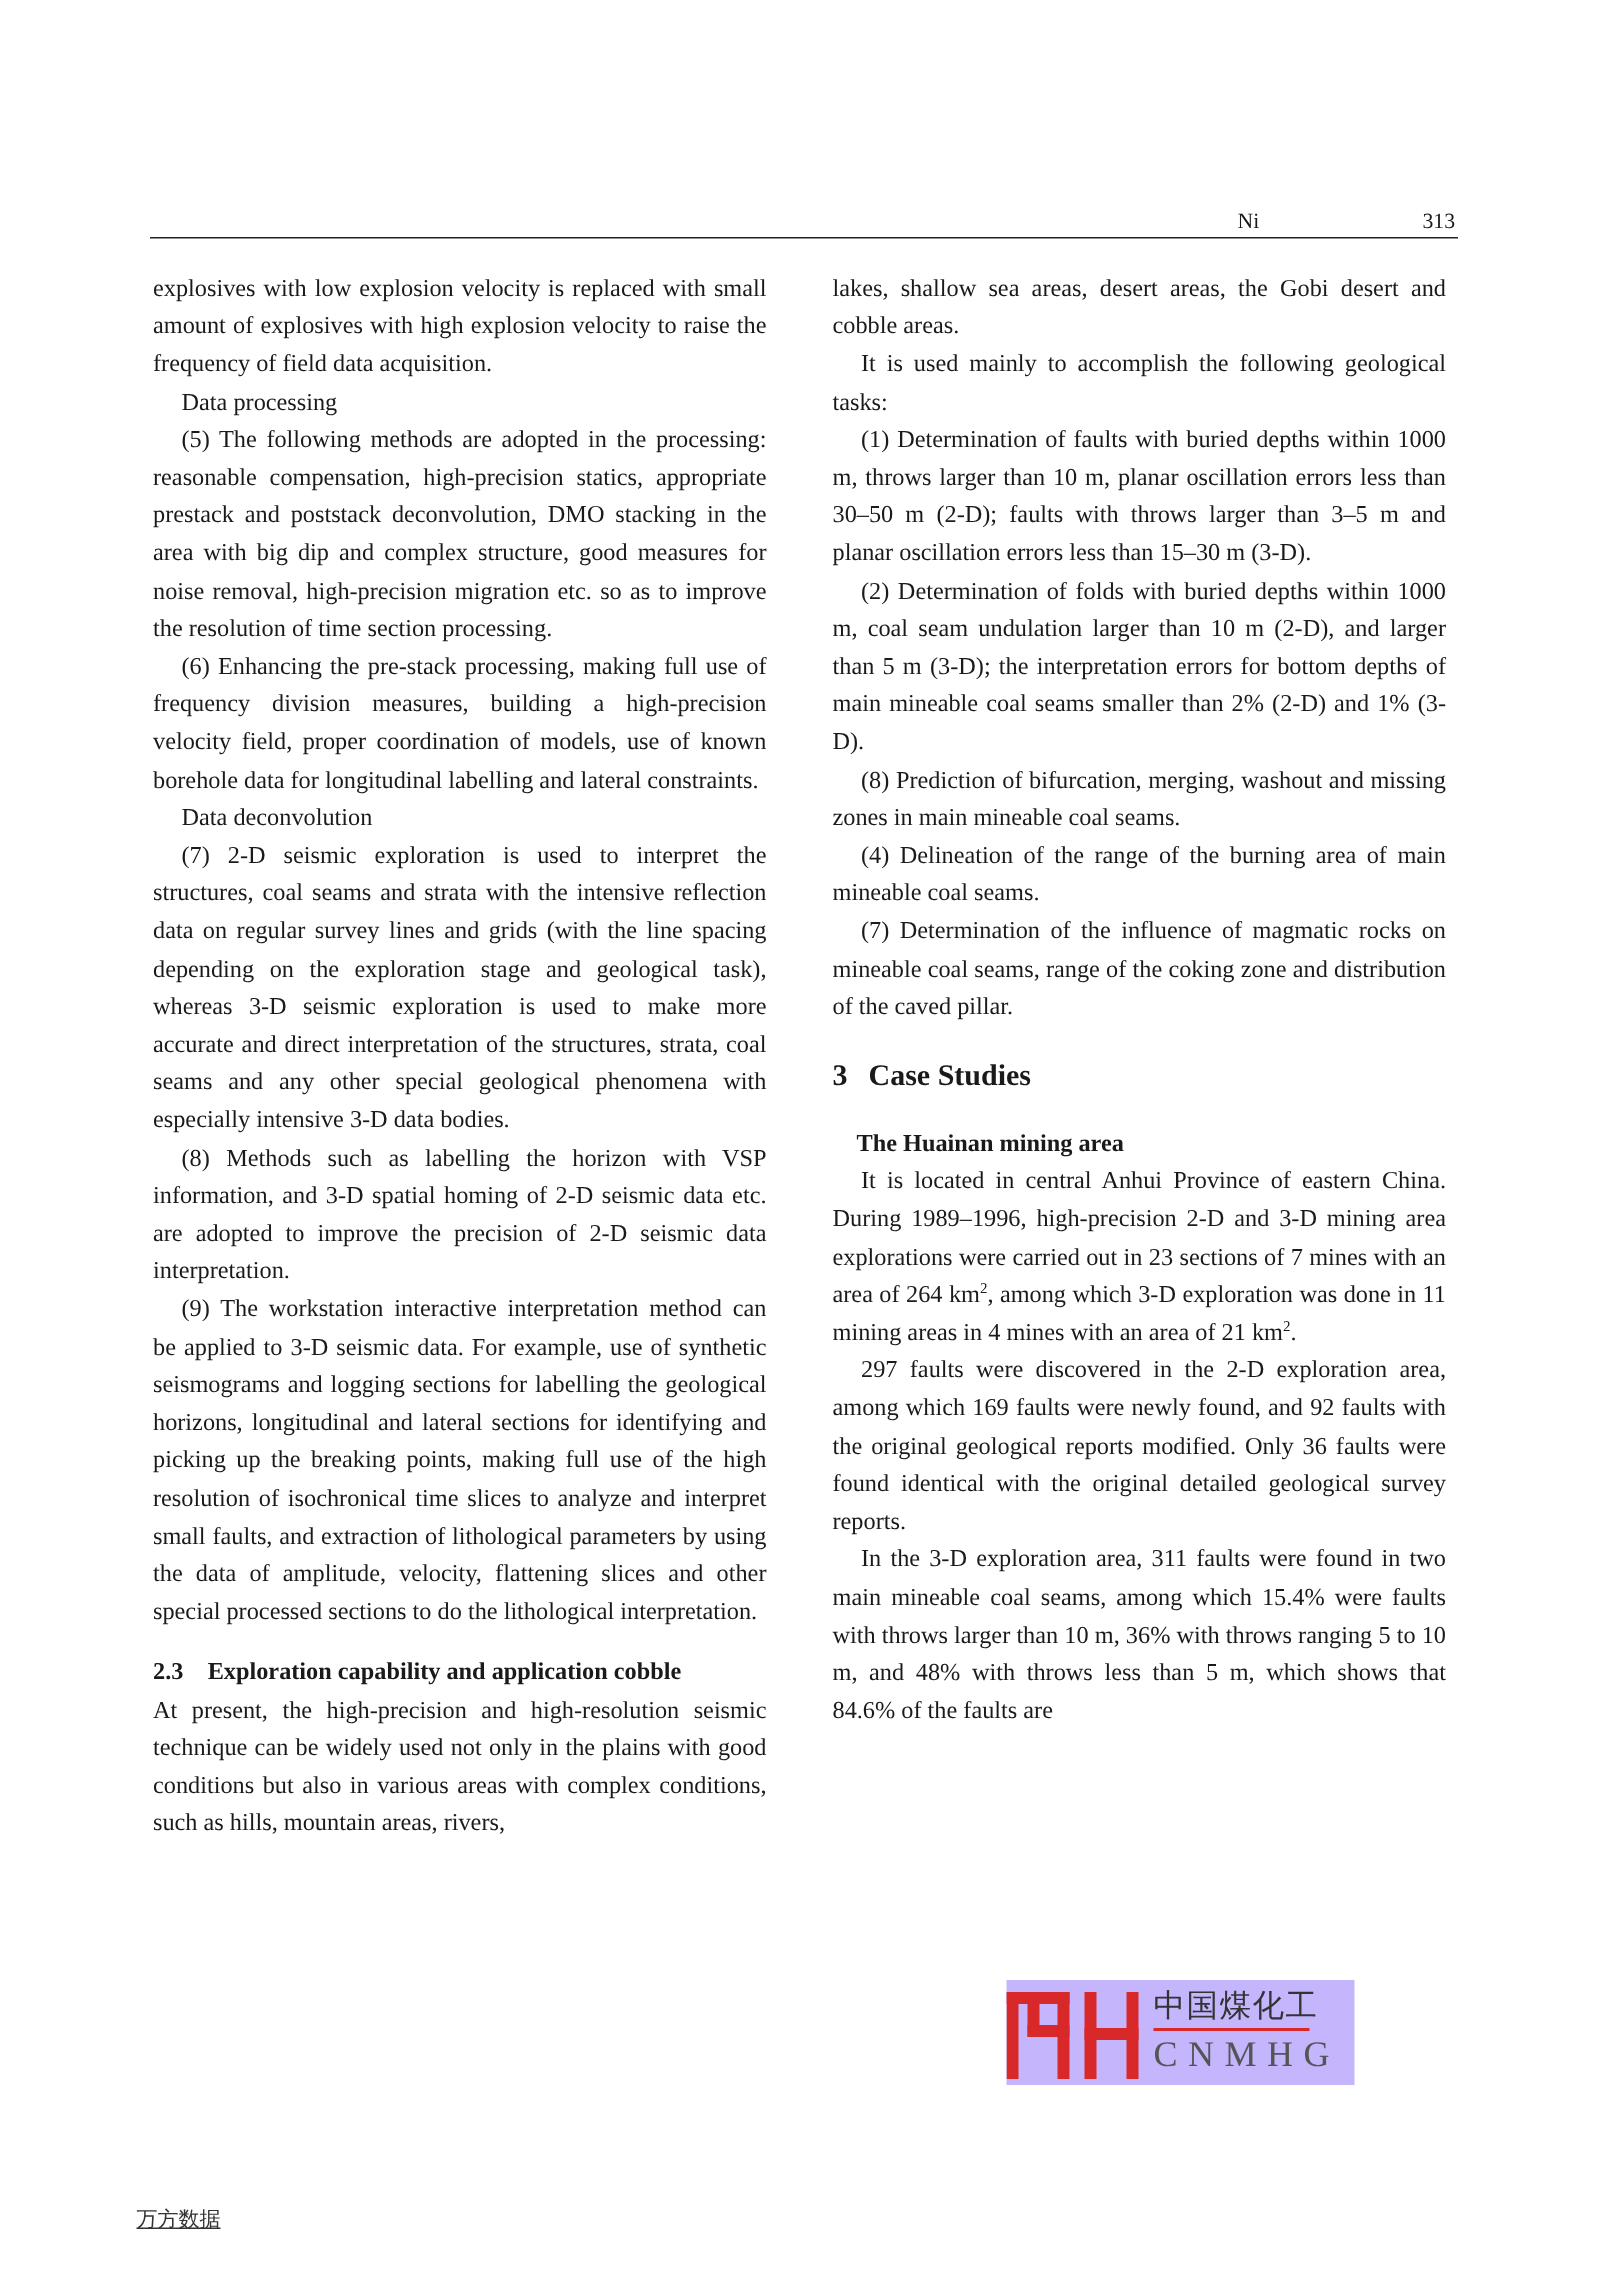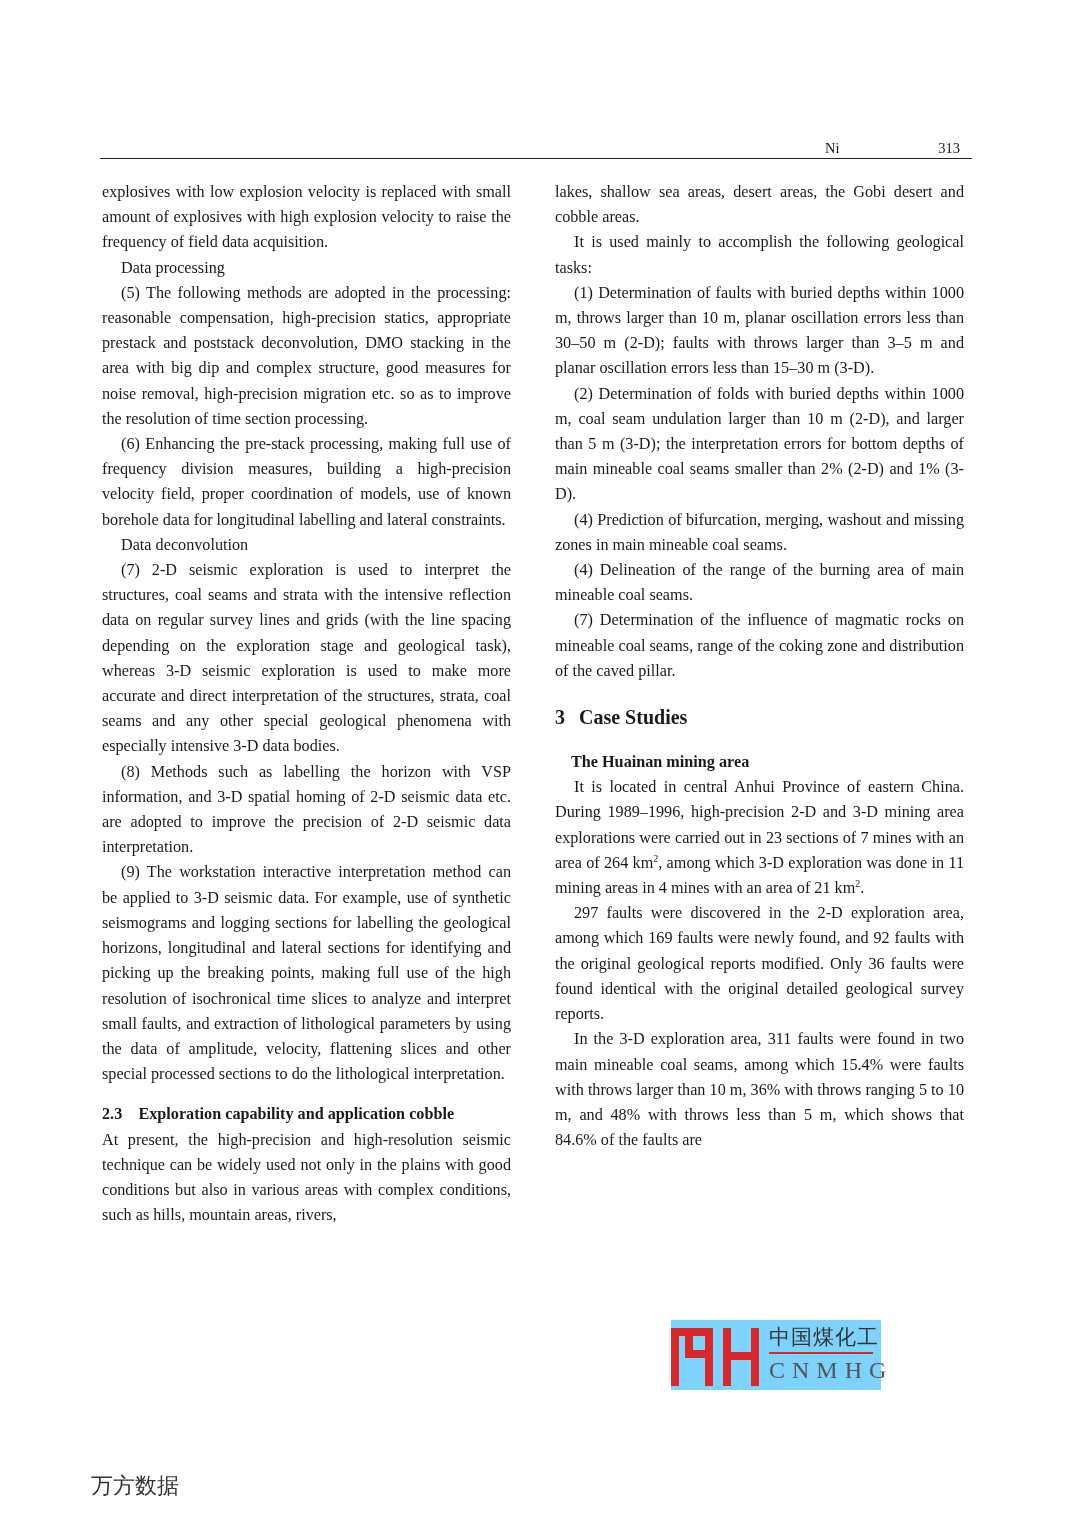--- a/index.html
+++ b/index.html
@@ -7,21 +7,21 @@
       width: 1073px; height: 1516px; position: relative; overflow: hidden;
       font-family: "Liberation Serif", "DejaVu Serif", serif; color: #1a1a1a;
     }
     .running-header {
       position: absolute; left: 100px; top: 138px; width: 872px; height: 20px;
       border-bottom: 1.5px solid #222;
       font-size: 14.5px;
     }
     .running-header .title { position: absolute; left: 160px; top: 2px; }
     .running-header .author { position: absolute; left: 725px; top: 2px; }
-    .running-header .page-num { position: absolute; right: 12px; top: 2px; }
+    .running-header .page-num { position: absolute; right: 2px; top: 2px; }
 
     .column {
       position: absolute; top: 180px; width: 409px;
       font-size: 16.2px; line-height: 25.2px; text-align: justify;
     }
     .col-left { left: 102px; }
     .col-right { left: 555px; }
     .column p { margin: 0; text-indent: 19px; }
     .column p.noindent { text-indent: 0; }
     .column .subhead { font-weight: normal; margin: 0; padding-left: 19px; }
@@ -29,37 +29,38 @@
     .column .gap { height: 15px; }
     .column .case-head {
       font-weight: bold; font-size: 20px; margin: 20px 0 20px 0; line-height: 26px;
     }
     .column .case-head .num { margin-right: 14px; }
     .column .mining-head { font-weight: bold; margin: 0; padding-left: 16px; }
     sup { font-size: 10px; line-height: 0; vertical-align: 6px; }
 
     .logo {
       position: absolute; left: 671px; top: 1320px; width: 210px; height: 70px;
-      background: #7dd3fc;
+      background: #c4b5fd;
+      padding-left: 22px;
     }
     .logo .mark { position: absolute; left: 0; top: 8px; width: 90px; height: 58px; }
     .logo .cn {
       position: absolute; left: 98px; top: 3px;
       font-family: "DejaVu Sans", sans-serif; font-size: 21px; color: #333;
       letter-spacing: 1px;
     }
     .logo .rule { position: absolute; left: 98px; top: 32px; width: 104px; height: 2px; background: #d8282a; }
     .logo .en {
       position: absolute; left: 98px; top: 37px;
       font-family: Liberation Serif, serif; font-size: 24px; color: #555;
       letter-spacing: 7px;
     }
     .footer-mark {
       position: absolute; left: 91px; top: 1471px;
-      font-family: "DejaVu Sans", sans-serif; font-size: 22px; color: #333;
+      font-family: "DejaVu Sans", sans-serif; font-size: 14px; color: #333; text-decoration: underline;
     }
   </style>
 </head>
 <body>
 
 <div class="running-header">
   <span class="author">Ni</span>
   <span class="page-num">313</span>
 </div>
 
@@ -77,21 +78,21 @@
     <span>2.3</span>&nbsp;&nbsp;&nbsp;&nbsp;<span>Exploration capability and application cobble</span>
   </div>
   <p class="noindent">At present, the high-precision and high-resolution seismic technique can be widely used not only in the plains with good conditions but also in various areas with complex conditions, such as hills, mountain areas, rivers,</p>
 </div>
 
 <div class="column col-right">
   <p class="noindent">lakes, shallow sea areas, desert areas, the Gobi desert and cobble areas.</p>
   <p>It is used mainly to accomplish the following geological tasks:</p>
   <p>(1) Determination of faults with buried depths within 1000 m, throws larger than 10 m, planar oscillation errors less than 30–50 m (2-D); faults with throws larger than 3–5 m and planar oscillation errors less than 15–30 m (3-D).</p>
   <p>(2) Determination of folds with buried depths within 1000 m, coal seam undulation larger than 10 m (2-D), and larger than 5 m (3-D); the interpretation errors for bottom depths of main mineable coal seams smaller than 2% (2-D) and 1% (3-D).</p>
-  <p>(4) Prediction of bifurcation, merging, washout and missing zones in main mineable coal seams.</p>
+  <p>(8) Prediction of bifurcation, merging, washout and missing zones in main mineable coal seams.</p>
   <p>(4) Delineation of the range of the burning area of main mineable coal seams.</p>
   <p>(7) Determination of the influence of magmatic rocks on mineable coal seams, range of the coking zone and distribution of the caved pillar.</p>
   <div class="case-head">
     <span class="num">3</span><span>Case Studies</span>
   </div>
   <div class="mining-head">The Huainan mining area</div>
   <p><span>It is located in central Anhui Province of eastern China. During 1989–1996, high-precision 2-D and 3-D mining area explorations were carried out in 23 sections of 7 mines with an area of 264 km</span><sup>2</sup><span>, among which 3-D exploration was done in 11 mining areas in 4 mines with an area of 21 km</span><sup>2</sup><span>.</span></p>
   <p>297 faults were discovered in the 2-D exploration area, among which 169 faults were newly found, and 92 faults with the original geological reports modified. Only 36 faults were found identical with the original detailed geological survey reports.</p>
   <p>In the 3-D exploration area, 311 faults were found in two main mineable coal seams, among which 15.4% were faults with throws larger than 10 m, 36% with throws ranging 5 to 10 m, and 48% with throws less than 5 m, which shows that 84.6% of the faults are</p>
 </div>

